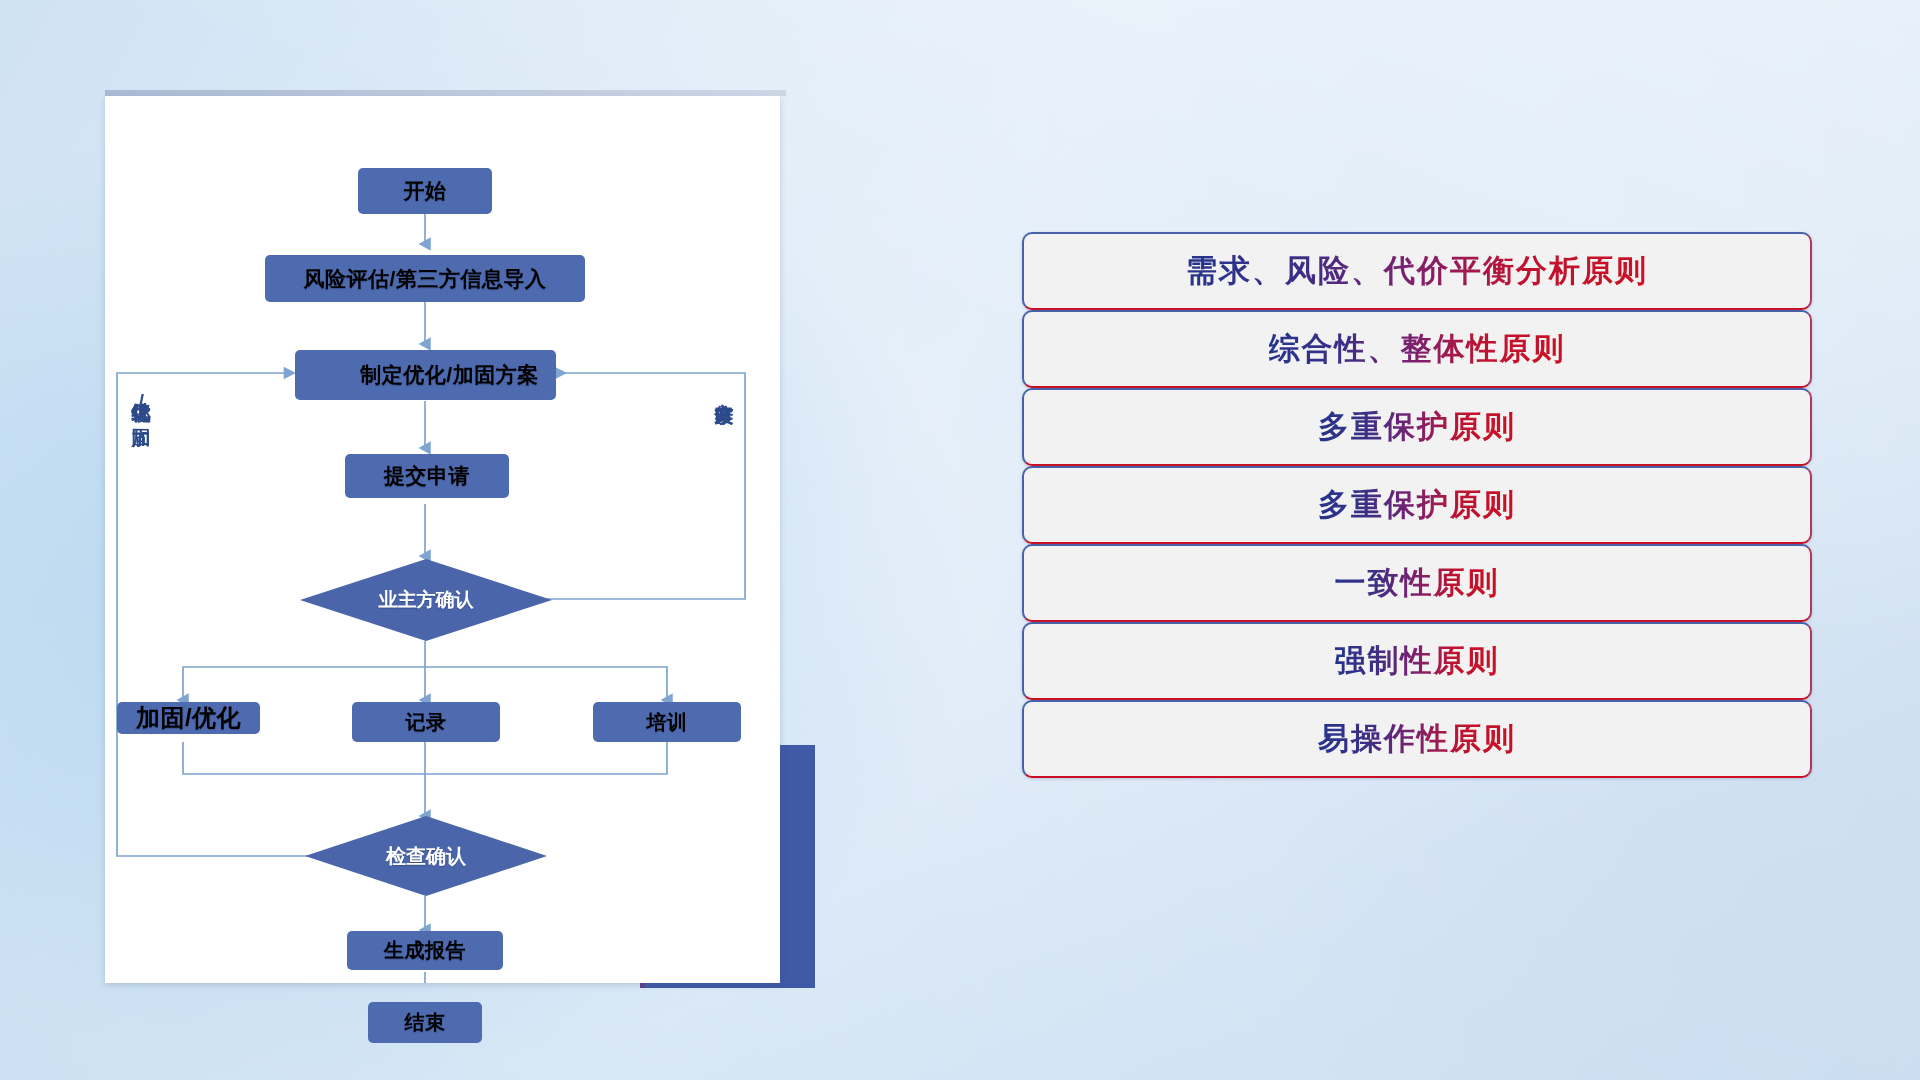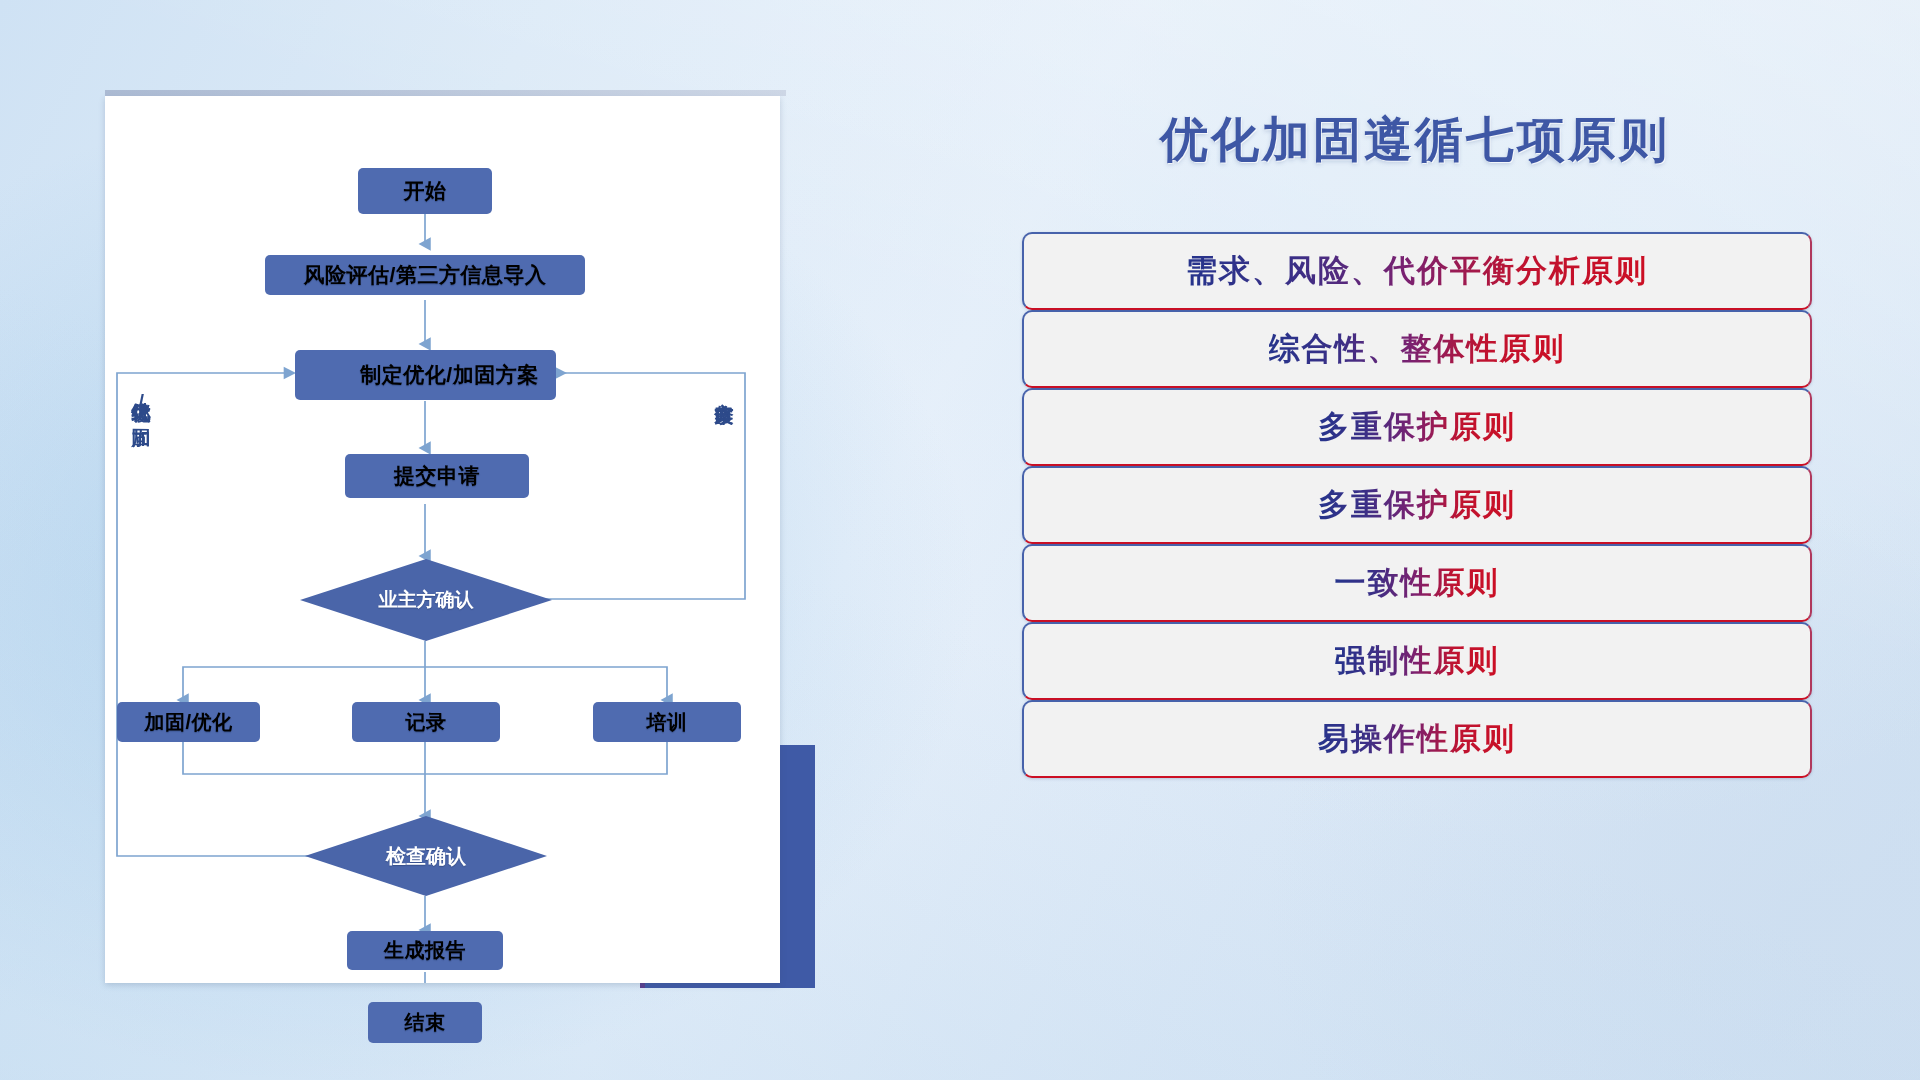--- a/index.html
+++ b/index.html
@@ -184,37 +184,37 @@
         <path d="M232 760 L12 760 L12 277 L185 277" marker-end="url(#ahr)"></path>
 
         <path d="M408 503 L640 503 L640 277 L456 277" marker-end="url(#ahl)"></path>
       </g>
     </svg>
 
     <div class="fnode" style="left:253px; top:72px; width:134px; height:46px; font-size:21px;">
       <span>开始</span>
     </div>
 
-    <div class="fnode" style="left:160px; top:159px; width:320px; height:40px; font-size:21px;">
+    <div class="fnode" style="left:160px; top:159px; width:320px; height:47px; font-size:21px;">
       <span>风险评估/第三方信息导入</span>
     </div>
 
     <div class="fnode" style="left:190px; top:254px; width:261px; height:50px; font-size:21px;padding-left:48px;">
       <span>制定优化/加固方案</span>
     </div>
 
-    <div class="fnode" style="left:240px; top:358px; width:184px; height:44px; font-size:21px;">
+    <div class="fnode" style="left:240px; top:358px; width:164px; height:44px; font-size:21px;">
       <span>提交申请</span>
     </div>
 
     <div class="fdia" style="left:195px; top:463px; width:252px; height:82px; font-size:19px;">
       <span>业主方确认</span>
     </div>
 
-    <div class="fnode" style="left:12px; top:606px; width:143px; height:40px; font-size:20px;">
+    <div class="fnode" style="left:12px; top:606px; width:143px; height:32px; font-size:24px;">
       <span>加固/优化</span>
     </div>
 
     <div class="fnode" style="left:247px; top:606px; width:148px; height:40px; font-size:20px;">
       <span>记录</span>
     </div>
 
     <div class="fnode" style="left:488px; top:606px; width:148px; height:40px; font-size:20px;">
       <span>培训</span>
     </div>
@@ -229,21 +229,20 @@
 
     <div class="fnode" style="left:263px; top:906px; width:114px; height:41px; font-size:20px;justify-content:center;">
       <span>结束</span>
     </div>
 
     <div class="vlabel" style="left:26px; top:290px; font-size:19px; height:180px;">继续优化/加固</div>
 
     <div class="vlabel" style="left:609px; top:292px; font-size:19px; height:125px;">方案修改</div>
   </div>
 
-  <div id="right-title">优化加固遵循七项原则</div>
 
   <div id="cards">
 
     <div class="pcard">
       <span class="ptext">需求、风险、代价平衡分析原则</span>
     </div>
 
     <div class="pcard">
       <span class="ptext">综合性、整体性原则</span>
     </div>

